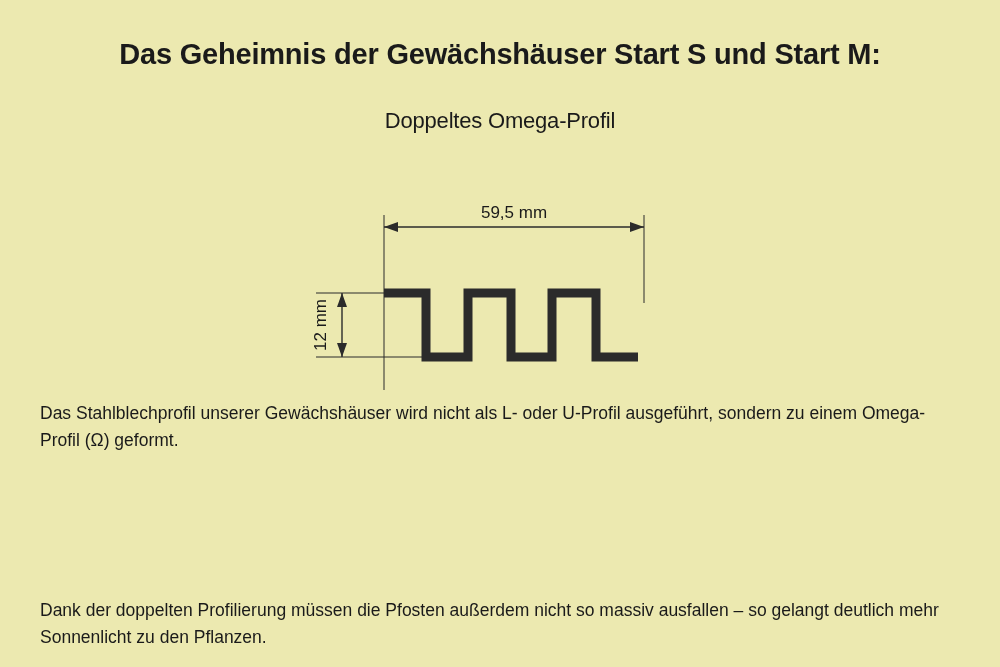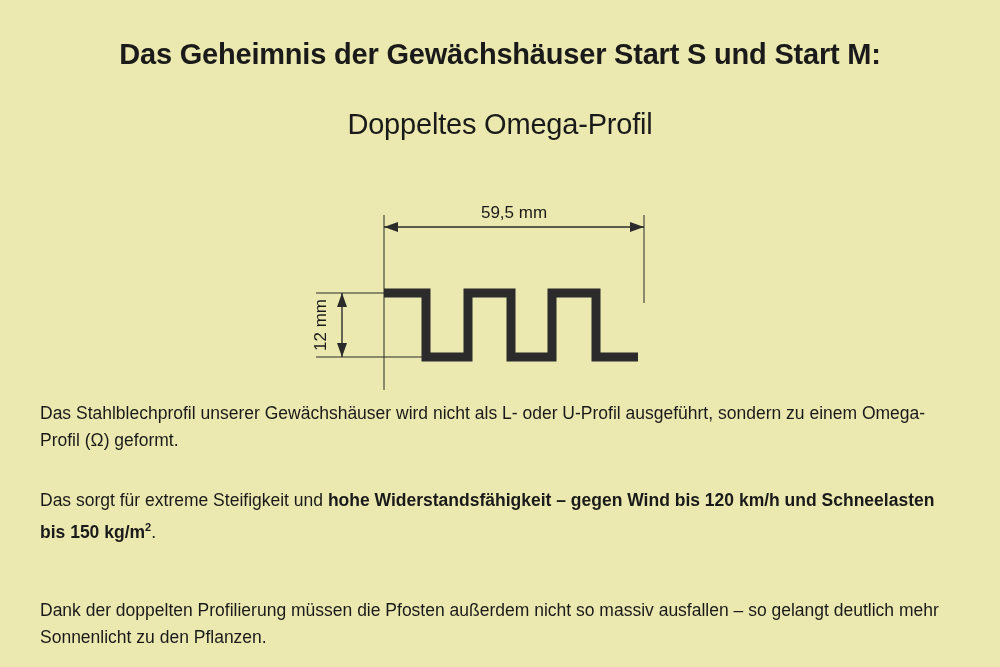--- a/index.html
+++ b/index.html
@@ -29,21 +29,21 @@
     font-size: 29px;
     font-weight: bold;
     letter-spacing: -0.2px;
   }
   .subtitle {
     position: absolute;
     top: 108px;
     left: 0;
     width: 1000px;
     text-align: center;
-    font-size: 29px;
+    font-size: 22px;
     font-weight: normal;
     letter-spacing: -0.2px;
   }
   .diagram {
     position: absolute;
     top: 185px;
     left: 276px;
     width: 420px;
     height: 200px;
   }
@@ -99,21 +99,18 @@
       <text class="dimtext" x="50" y="140" text-anchor="middle" transform="rotate(-90 50 140)">12 mm</text>
 
       <polyline points="108,108 150,108 150,172 192,172 192,108 235,108 235,172 276,172 276,108 320,108 320,172 362,172" fill="none" stroke="#2b2b2b" stroke-width="9" stroke-linejoin="miter" stroke-linecap="butt"></polyline>
     </svg>
   </div>
 
   <div class="body-text p1">
     <span>Das Stahlblechprofil unserer Gewächshäuser wird nicht als L- oder U-Profil ausgeführt, sondern zu einem Omega-Profil (Ω) geformt.</span>
   </div>
 
-  <div class="body-text p2">
-    <span>Das sorgt für extreme Steifigkeit und </span><b>hohe Widerstandsfähigkeit – gegen Wind bis 120 km/h und Schneelasten bis 150 kg/m</b><b><sup>2</sup></b><span>.</span>
-  </div>
 
   <div class="body-text p3">
     <span>Dank der doppelten Profilierung müssen die Pfosten außerdem nicht so massiv ausfallen – so gelangt deutlich mehr Sonnenlicht zu den Pflanzen.</span>
   </div>
 
 </div>
 
 </body></html>

